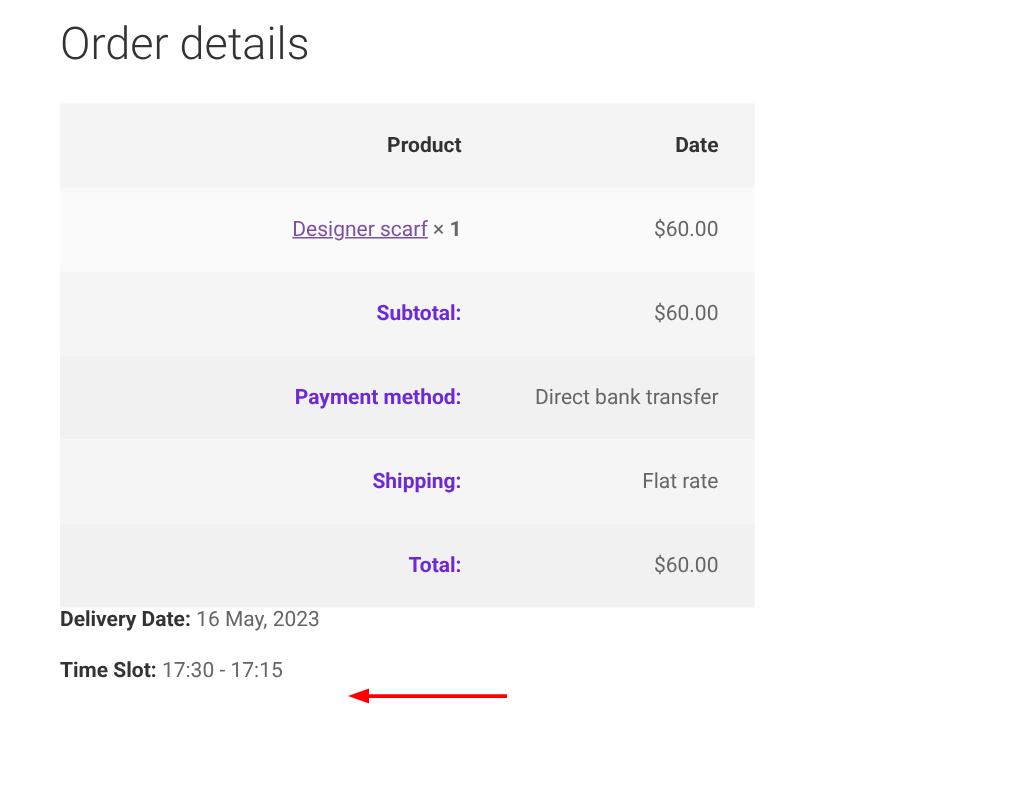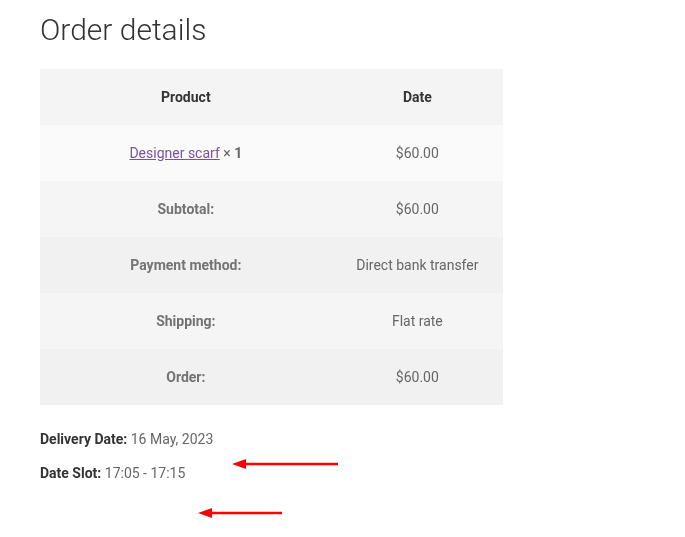--- a/index.html
+++ b/index.html
@@ -19,21 +19,21 @@
     font-size: 30px;
     margin: 0 0 22px 0;
     color: #333;
   }
   table.order-table {
     width: 100%;
     border-collapse: collapse;
     background: #fafafa;
   }
   .order-table th, .order-table td {
-    text-align: center;
+    text-align: right;
     padding: 20px 24px;
     font-size: 14px;
     color: #666;
     vertical-align: middle;
   }
   .order-table thead th {
     background: #f4f4f4;
     color: #333;
     font-weight: 700;
     font-size: 14px;
@@ -46,38 +46,37 @@
     text-decoration: underline;
   }
   .qty {
     font-weight: 700;
     color: #666;
   }
   .order-table tfoot th {
     background: #f4f4f4;
     font-weight: 700;
     font-size: 14px;
-    color: #737373;
+    color: #6d28d9;
   }
   .order-table tfoot td {
     background: #f4f4f4;
     font-size: 14px;
     color: #666;
   }
   
   .order-table tfoot tr:nth-child(odd) th,
   .order-table tfoot tr:nth-child(odd) td {
     background: #f5f5f5;
   }
   .order-table tfoot tr:nth-child(even) th,
   .order-table tfoot tr:nth-child(even) td {
     background: #f1f1f1;
   }
   .meta {
-    margin-top: 26px;
     font-size: 14px;
     color: #666;
   }
   .meta p {
     margin: 0 0 18px 0;
   }
   .meta strong {
     color: #333;
     font-weight: 700;
   }
@@ -116,34 +115,34 @@
       </tr>
       <tr>
         <th>Payment method:</th>
         <td>Direct bank transfer</td>
       </tr>
       <tr>
         <th>Shipping:</th>
         <td>Flat rate</td>
       </tr>
       <tr>
-        <th>Order:</th>
+        <th>Total:</th>
         <td>$60.00</td>
       </tr>
     </tfoot>
   </table>
 
   <div class="meta">
     <p>
       <strong>Delivery Date:</strong>
       <span>16 May, 2023</span>
     </p>
     <p>
-      <strong>Date Slot:</strong>
-      <span>17:05 - 17:15</span>
+      <strong>Time Slot:</strong>
+      <span>17:30 - 17:15</span>
     </p>
   </div>
 
   <svg class="arrow" style="left:232px; top:456px;" width="106" height="20">
     <line x1="106" y1="8" x2="12" y2="8" stroke="#ff0000" stroke-width="2.5"></line>
     <polygon points="0,8 14,3 14,13" fill="#ff0000"></polygon>
   </svg>
   <svg class="arrow" style="left:198px; top:507px;" width="84" height="20">
     <line x1="84" y1="6" x2="12" y2="6" stroke="#ff0000" stroke-width="2.5"></line>
     <polygon points="0,6 14,1 14,11" fill="#ff0000"></polygon>

